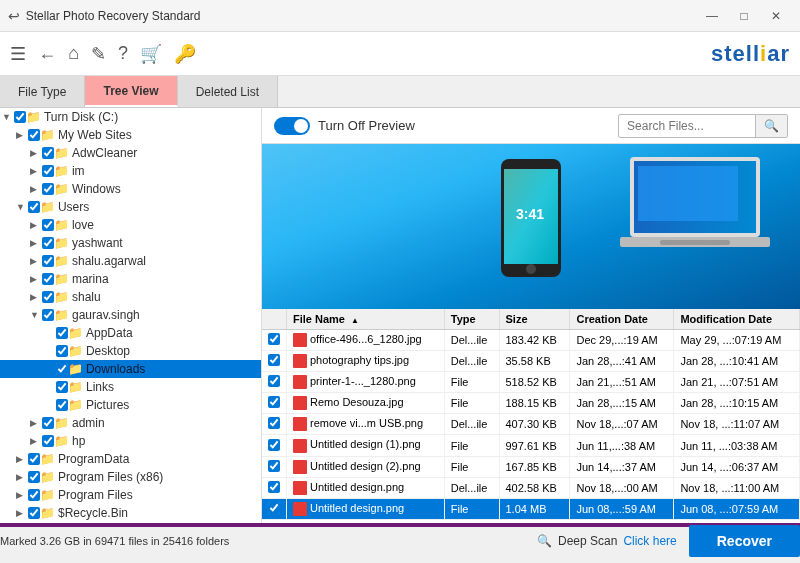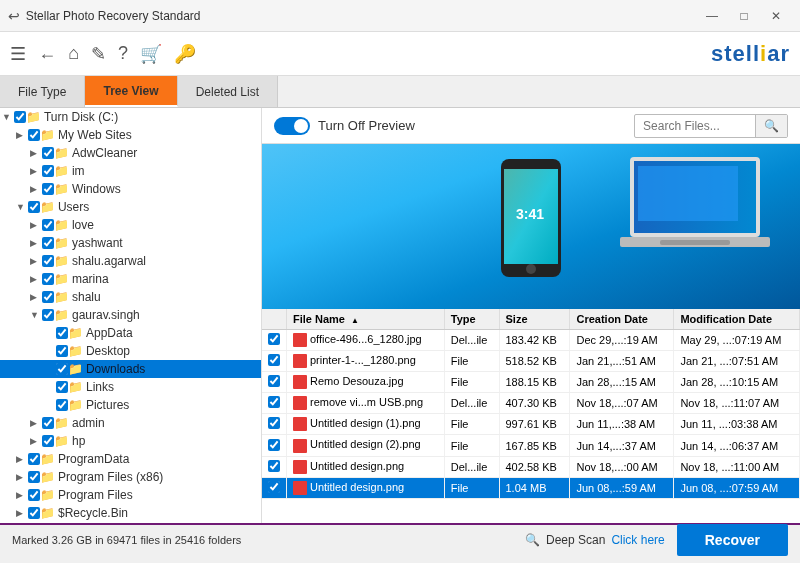--- a/index.html
+++ b/index.html
@@ -50,21 +50,21 @@
     }
     .tab {
       padding: 0 18px;
       display: flex; align-items: center;
       font-size: 12px; color: #333;
       cursor: pointer;
       border-right: 1px solid #ccc;
       background: #e0e0e0;
     }
     .tab.active {
-      background: #f97316;
+      background: #fca5a5;
       font-weight: bold;
       border-bottom: 2px solid #fff;
     }
 
     
     .main-layout {
       display: flex;
       height: calc(563px - 32px - 44px - 32px - 40px);
     }
 
@@ -119,21 +119,21 @@
     .switch::after {
       content: ''; position: absolute; width: 14px; height: 14px;
       background: white; border-radius: 50%; top: 2px; left: 2px;
       transition: left 0.2s;
     }
     .switch.on::after { left: 20px; }
     .toggle-label { font-size: 13px; font-weight: normal; color: #333; }
     .search-box {
       display: flex; align-items: center;
       border: 1px solid #bbb; border-radius: 2px;
-      background: white; overflow: hidden;
+      background: white; overflow: hidden; gap: 16px;
     }
     .search-input {
       border: none; outline: none; padding: 3px 8px;
       font-size: 12px; width: 120px; color: #999;
     }
     .search-btn {
       background: #f0f0f0; border: none; border-left: 1px solid #bbb;
       padding: 4px 8px; cursor: pointer; font-size: 12px; color: #555;
     }
 
@@ -174,25 +174,25 @@
     .file-icon { width: 14px; height: 14px; margin-right: 3px; vertical-align: middle; display: inline-block; }
     .img-icon { background: #e53935; border-radius: 1px; }
     .folder-icon-sm { background: #ffc107; border-radius: 1px; }
     .cb { width: 12px; height: 12px; accent-color: #0078d7; }
     .sort-arrow { font-size: 8px; margin-left: 3px; }
 
     
     .status-bar {
       height: 31px;
       background: #f0f0f0;
-      border-top: 2px solid #701a75;
+      border-top: 4px solid #701a75;
       display: flex;
       align-items: center;
       justify-content: space-between;
-      padding: 0 12px;
+      padding: 0 0;
     }
     .status-text { font-size: 11px; color: #333; }
     .status-right { display: flex; align-items: center; gap: 12px; }
     .deep-scan { font-size: 12px; color: #333; display: flex; align-items: center; gap: 6px; }
     .deep-scan-link { color: #0078d7; text-decoration: none; cursor: pointer; }
     .recover-btn {
       background: #0078d7; color: white; border: none;
       padding: 8px 28px; font-size: 14px; font-weight: bold;
       cursor: pointer; border-radius: 2px;
     }
@@ -461,20 +461,28 @@
         <tr>
               <td><input type="checkbox" class="cb" checked="" style=""></td>
               <td><span class="file-icon img-icon" style="display: inline-block; width: 14px; height: 14px; margin-right: 3px; vertical-align: middle; border-radius: 1px; background: rgb(229, 57, 53);"></span>office-496...6_1280.jpg</td>
               <td>Del...ile</td>
               <td>183.42 KB</td>
               <td>Dec 29,...:19 AM</td>
               <td>May 29, ...:07:19 AM</td>
             </tr>
             <tr>
               <td><input type="checkbox" class="cb" checked="" style=""></td>
+              <td><span class="file-icon img-icon" style="display: inline-block; width: 14px; height: 14px; margin-right: 3px; vertical-align: middle; border-radius: 1px; background: rgb(229, 57, 53);"></span>photography tips.jpg</td>
+              <td>Del...ile</td>
+              <td>35.58 KB</td>
+              <td>Jan 28,...:41 AM</td>
+              <td>Jan 28, ...:10:41 AM</td>
+            </tr>
+            <tr>
+              <td><input type="checkbox" class="cb" checked="" style=""></td>
               <td><span class="file-icon img-icon" style="display: inline-block; width: 14px; height: 14px; margin-right: 3px; vertical-align: middle; border-radius: 1px; background: rgb(229, 57, 53);"></span>printer-1-..._1280.png</td>
               <td>File</td>
               <td>518.52 KB</td>
               <td>Jan 21,...:51 AM</td>
               <td>Jan 21, ...:07:51 AM</td>
             </tr>
             <tr>
               <td><input type="checkbox" class="cb" checked="" style=""></td>
               <td><span class="file-icon img-icon" style="display: inline-block; width: 14px; height: 14px; margin-right: 3px; vertical-align: middle; border-radius: 1px; background: rgb(229, 57, 53);"></span>Remo Desouza.jpg</td>
               <td>File</td>

